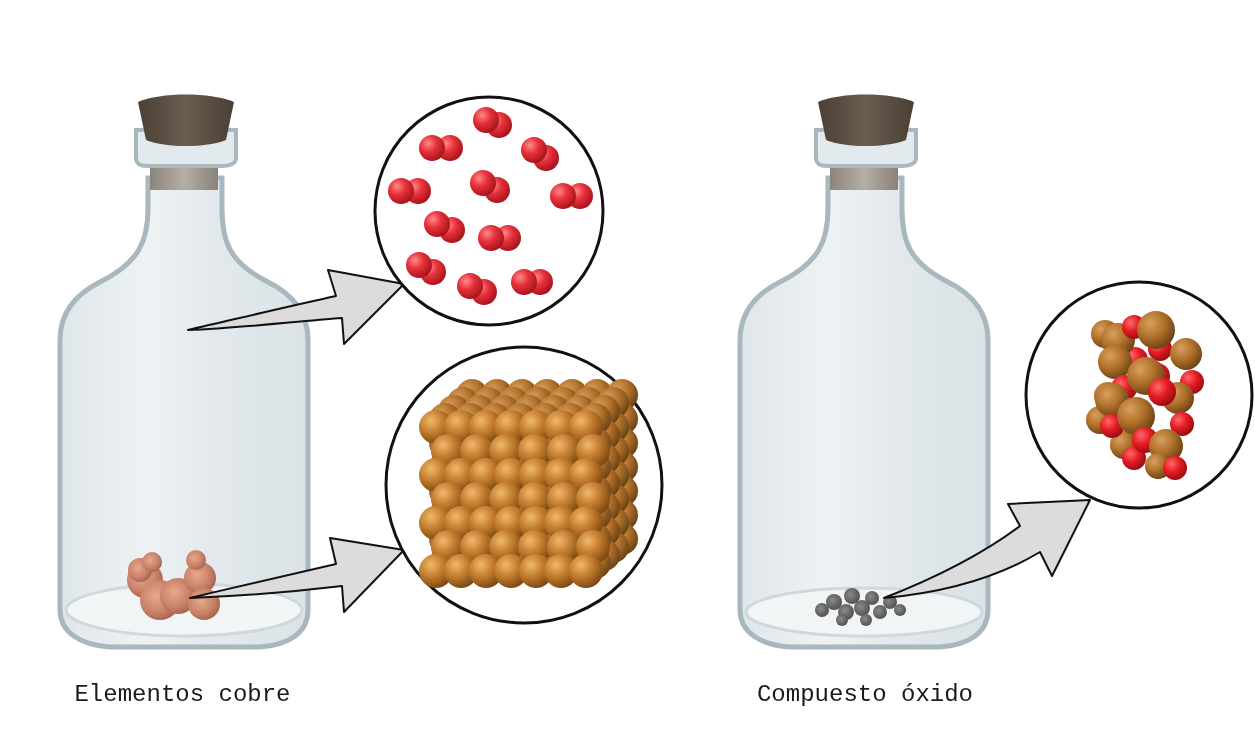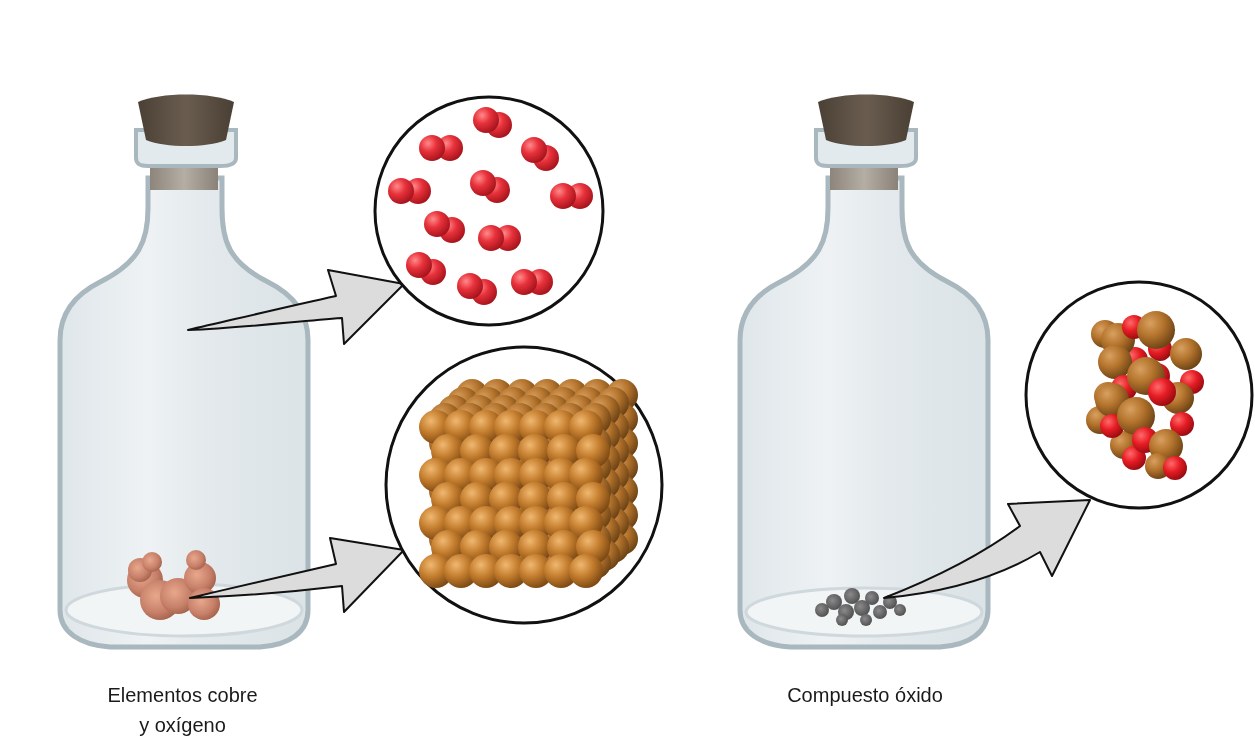--- a/index.html
+++ b/index.html
@@ -1,18 +1,18 @@
 <!DOCTYPE html>
 <html><head>
 <meta charset="utf-8">
 <style>
   html, body { margin: 0; padding: 0; background: #ffffff; }
   body { width: 1255px; height: 743px; position: relative; overflow: hidden; font-family: "Liberation Sans", sans-serif; }
   svg.scene { position: absolute; left: 0; top: 0; }
-  .caption { position: absolute; text-align: center; color: #1a1a1a; font-size: 20px; line-height: 30px; font-family: Liberation Sans, sans-serif; }
+  .caption { position: absolute; text-align: center; color: #1a1a1a; font-size: 24px; line-height: 30px; font-family: Liberation Mono, monospace; }
   .caption span { display: block; }
 </style>
 </head>
 <body>
 
 <svg class="scene" width="1255" height="743" viewBox="0 0 1255 743" xmlns="http://www.w3.org/2000/svg">
   <defs>
     <radialGradient id="redAtom" cx="0.35" cy="0.32" r="0.7">
       <stop offset="0" stop-color="#ff8a8a"></stop>
       <stop offset="0.45" stop-color="#e8323c"></stop>
@@ -308,17 +308,16 @@
       <circle cx="1158" cy="466" r="13" fill="url(#cuAtom2)"></circle>
       <circle cx="1175" cy="468" r="12" fill="url(#redAtom2)"></circle>
       <circle cx="1156" cy="330" r="19" fill="url(#cuAtom2)"></circle>
       <circle cx="1100" cy="404" r="1" fill="none"></circle>
     </g>
   </g>
 </svg>
 
 <div class="caption" style="left:60px; top:680px; width:245px;">
   <span>Elementos cobre</span>
-  <span>y oxígeno</span>
 </div>
 <div class="caption" style="left:740px; top:680px; width:250px;">
   <span>Compuesto óxido</span>
 </div>
 
 </body></html>

